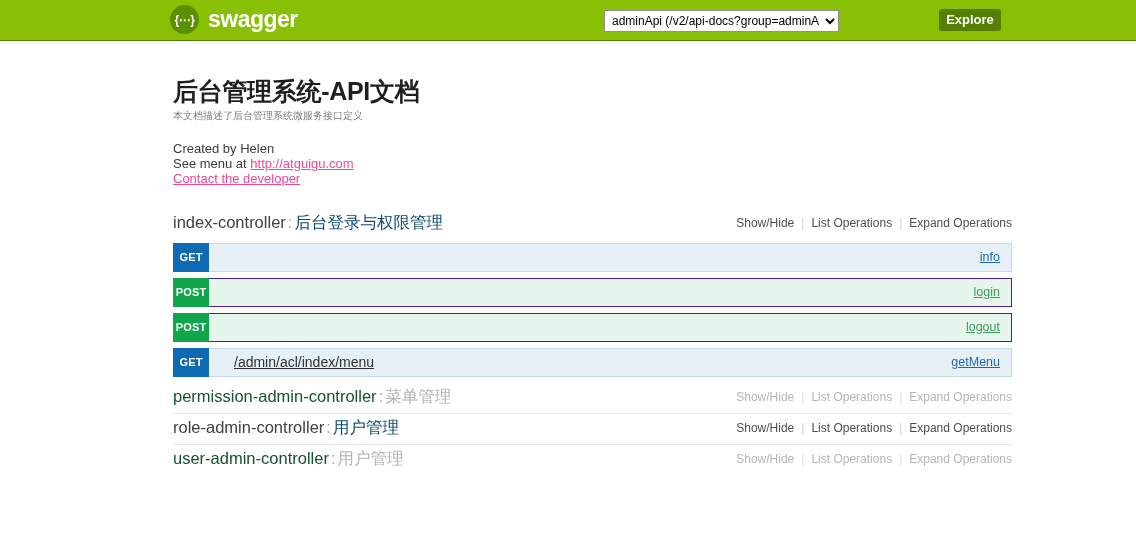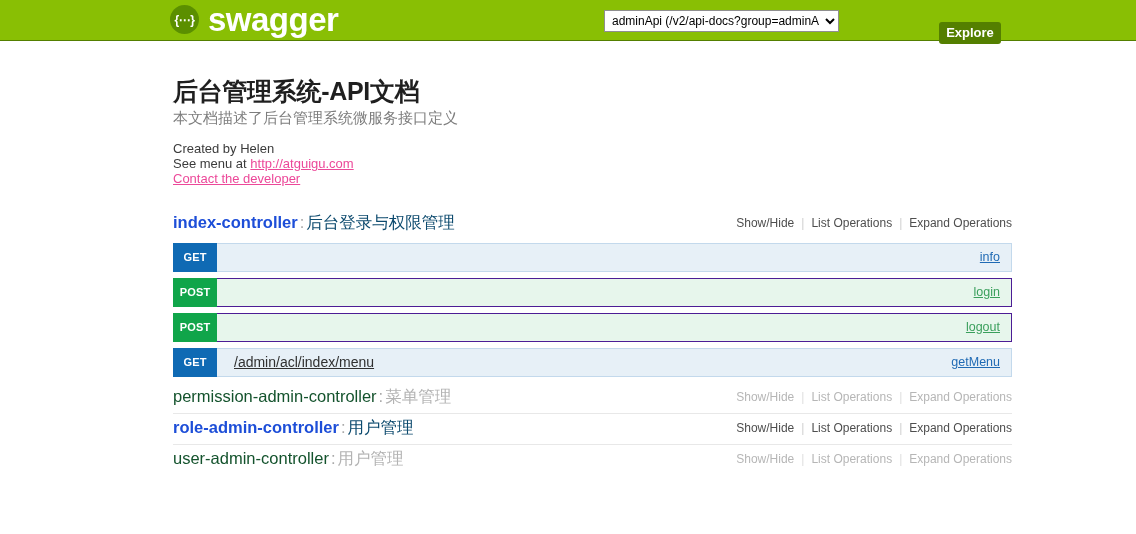--- a/index.html
+++ b/index.html
@@ -39,21 +39,21 @@
     justify-content: center;
     color: #ffffff;
     font-size: 12px;
     font-weight: bold;
     letter-spacing: -0.5px;
     font-family: "Liberation Sans", sans-serif;
   }
   #logo-text {
     margin-left: 9px;
     color: #ffffff;
-    font-size: 33px;
+    font-size: 23px;
     font-weight: bold;
     letter-spacing: -0.5px;
     line-height: 29px;
   }
   #input-baseurl {
     position: absolute;
     left: 604px; top: 10px;
     width: 235px; height: 22px;
     font-family: "Liberation Sans", sans-serif;
     font-size: 12px;
@@ -70,42 +70,41 @@
     background: #547f00;
     color: #ffffff;
     font-size: 13px;
     font-weight: bold;
     border: none;
     border-radius: 3px;
     cursor: pointer;
     font-family: "Liberation Sans", sans-serif;
     line-height: 22px;
     padding: 0;
-    margin-top: 13px;
   }
 
   
   #content-wrapper {
     position: relative;
     width: 1136px;
   }
 
   #api-title {
     position: absolute;
     left: 173px; top: 34px;
     margin: 0;
     font-size: 25px;
     font-weight: bold;
     color: #1f1f1f;
     letter-spacing: -0.3px;
   }
   #api-description {
     position: absolute;
     left: 173px; top: 68px;
-    font-size: 15px;
+    font-size: 10px;
     color: #7d7d7d;
   }
   #info-block {
     position: absolute;
     left: 173px; top: 100px;
     font-size: 13px;
     color: #3b3b3b;
     line-height: 15px;
   }
   #info-block div { white-space: nowrap; }
@@ -129,22 +128,22 @@
   }
   .resource .resource-heading.no-border { border-bottom: none; }
 
   .heading-title {
     position: absolute;
     left: 0; top: 3px;
     font-size: 16.5px;
     white-space: nowrap;
   }
   .heading-title .ctrl-name {
-    font-weight: bold;
-    color: #1d4ed8;
+    font-weight: normal;
+    color: #404040;
   }
   .heading-title .ctrl-sep {
     color: #aaaaaa;
     font-weight: normal;
     margin: 0 2px;
   }
   .heading-title .ctrl-desc {
     color: #0c4a6e;
     font-weight: normal;
   }
@@ -182,21 +181,21 @@
     background: #e7f0f7;
     border: 1px solid #c3d9ec;
   }
   .endpoint-row.post {
     background: #e7f6ec;
     border: 1px solid #4c1d95;
   }
   .http-method {
     position: absolute;
     left: -1px; top: -1px;
-    width: 44px; height: 29px;
+    width: 36px; height: 29px;
     line-height: 29px;
     text-align: center;
     color: #ffffff;
     font-size: 11px;
     font-weight: bold;
     letter-spacing: 0.2px;
   }
   .endpoint-row.get .http-method { background: #0f6ab4; }
   .endpoint-row.post .http-method { background: #10a54a; }
   .endpoint-path {

